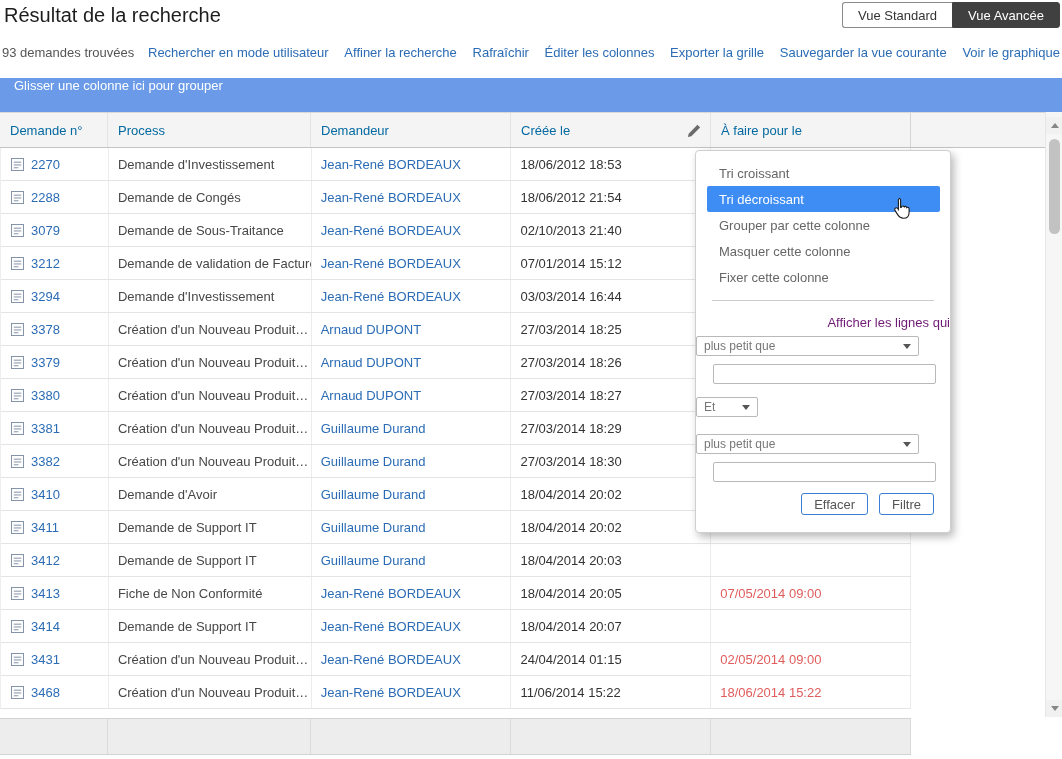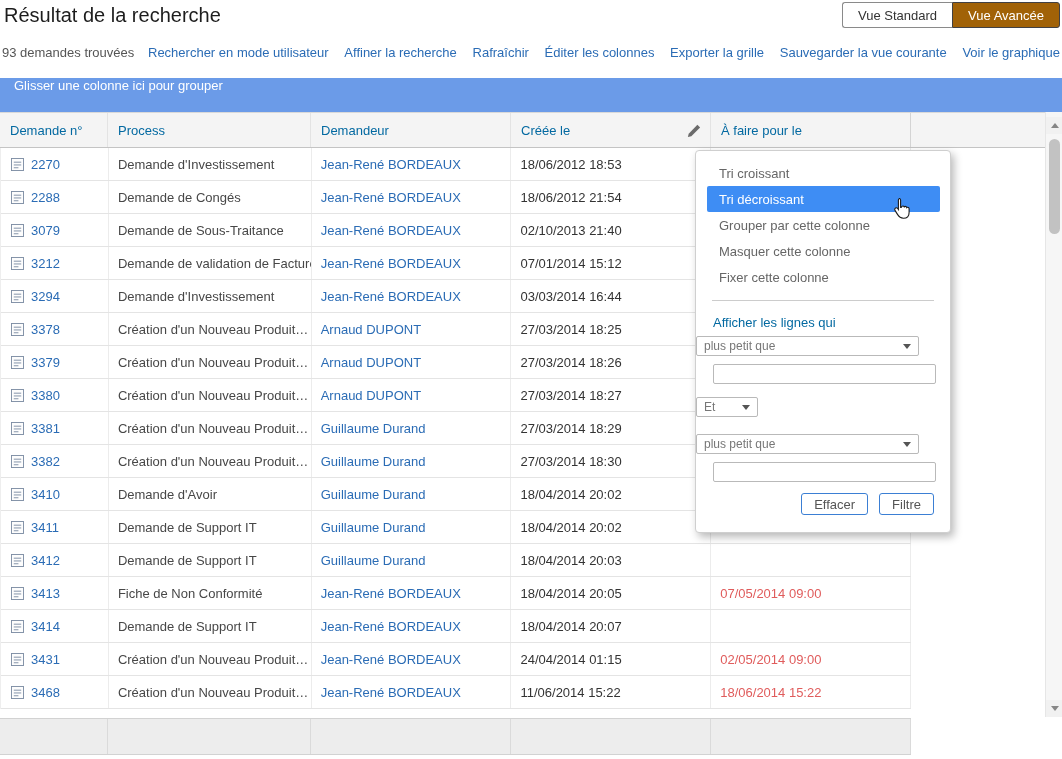--- a/index.html
+++ b/index.html
@@ -5,21 +5,21 @@
   * { margin:0; padding:0; box-sizing:border-box; }
   html,body { width:1062px; height:759px; }
   body { font-family:"Liberation Sans","DejaVu Sans",sans-serif; background:#fff; overflow:hidden; }
   .page { position:relative; width:1062px; height:759px; background:#fff; overflow:hidden; }
 
   
   .page-title { position:absolute; top:4px; left:4px; font-size:20px; color:#1d1d1d; font-weight:500; }
   .view-toggle { position:absolute; top:2px; right:2px; display:flex; }
   .view-btn { height:26px; padding:0 15px; font-size:13px; display:flex; align-items:center; background:#fff; border:1px solid #8a8a8a; color:#333; cursor:pointer; }
   .view-btn.first { border-radius:3px 0 0 3px; border-right:none; }
-  .view-btn.active { background:#a16207; color:#fff; border-color:#414144; border-radius:0 3px 3px 0; }
+  .view-btn.active { background:#404040; color:#fff; border-color:#414144; border-radius:0 3px 3px 0; }
 
   
   .toolbar { position:absolute; top:40px; left:0; right:0; height:24px; display:flex; align-items:center; padding:0 2px; font-size:13px; }
   .results-count { color:#555; width:146px; flex:none; }
   .toolbar-links { flex:1; display:flex; justify-content:space-between; align-items:center; }
   .toolbar-link { color:#2b6cb5; cursor:pointer; white-space:nowrap; }
 
   
   .group-bar { position:absolute; top:78px; left:0; right:0; height:34px; background:#6b9be8; color:#fff; font-size:13px; display:flex; align-items:flex-start; padding-left:14px; }
 
@@ -52,21 +52,21 @@
   .sb-up { top:5px; } .sb-down { bottom:0; }
   .tri-up { width:0; height:0; border-left:4px solid transparent; border-right:4px solid transparent; border-bottom:5px solid #868686; }
   .tri-down { width:0; height:0; border-left:4px solid transparent; border-right:4px solid transparent; border-top:5px solid #868686; }
   .sb-thumb { position:absolute; left:3px; top:27px; width:11px; height:95px; background:#c2c2c2; border-radius:6px; cursor:pointer; }
 
   
   .context-menu { position:absolute; left:695px; top:150px; width:256px; height:383px; background:#fff; border:1px solid #cfcfcf; border-radius:4px; box-shadow:3px 4px 9px rgba(0,0,0,0.28); z-index:10; padding-top:9px; }
   .menu-item { height:26px; display:flex; align-items:center; padding:0 12px; margin:0 10px 0 11px; font-size:13px; color:#666; border-radius:2px; cursor:pointer; }
   .menu-item.active { background:#3e8df4; color:#fff; }
   .menu-divider { height:1px; background:#ccc; margin:10px 16px 0 16px; }
-  .filter-label { margin:14px 0 6px 17px; font-size:13px; color:#0369a1; height:15px; }
+  .filter-label { margin:14px 0 6px 17px; font-size:13px; color:#701a75; height:15px;text-align:right; }
   .select { margin-left:0; width:223px; height:20px; border:1px solid #b9b9b9; border-radius:2px; display:flex; align-items:center; justify-content:space-between; padding:0 7px; font-size:12px; color:#777; background:#fff; cursor:pointer; }
   .select.small { width:62px; margin-top:13px; }
   .select.op2 { margin-top:17px; }
   .caret { width:0; height:0; border-left:4px solid transparent; border-right:4px solid transparent; border-top:5px solid #555; }
   .text-input { display:block; margin-left:17px; margin-top:8px; width:223px; height:20px; border:1px solid #b9b9b9; border-radius:2px; font-size:12px; padding:0 6px; color:#333; outline:none; }
   .menu-buttons { position:absolute; right:16px; bottom:17px; display:flex; gap:11px; }
   .menu-btn { height:22px; padding:0 12px; background:#fff; border:1px solid #3b7fd4; border-radius:3px; font-size:13px; color:#555; display:flex; align-items:center; cursor:pointer; }
 
   .cursor-icon { position:absolute; left:893px; top:197px; z-index:20; }
 </style>

